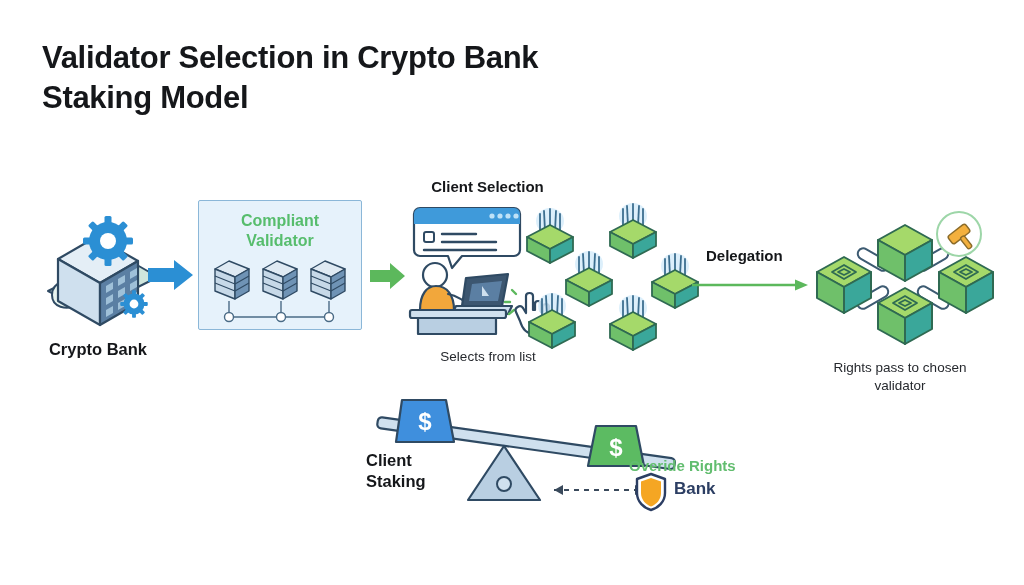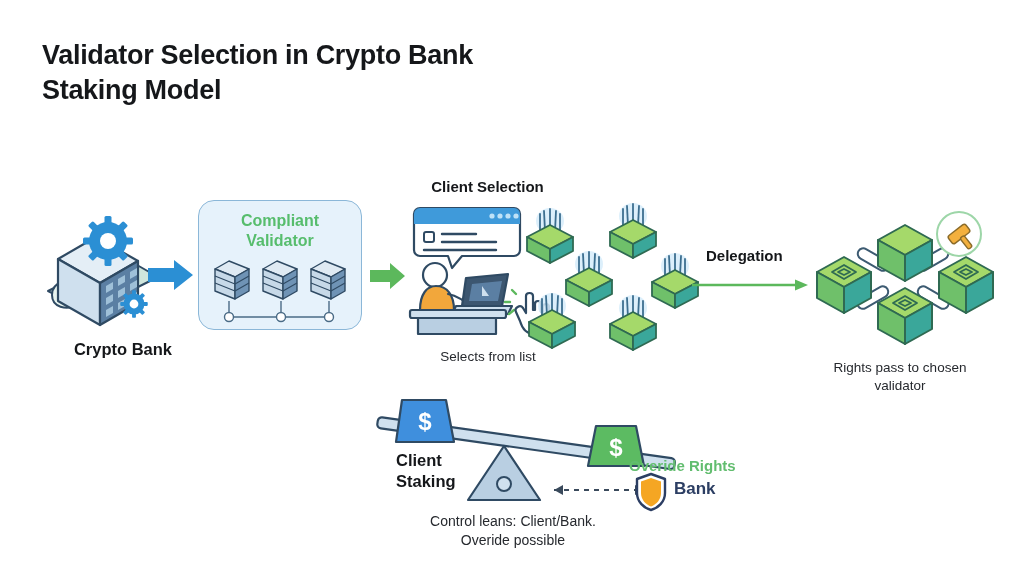--- a/index.html
+++ b/index.html
@@ -9,21 +9,21 @@
     font-family:"Liberation Sans", sans-serif;
     overflow:hidden;
     position:relative;
     color:#1b1b1b;
   }
   .stage{position:absolute;inset:0;}
 
   
   .title{
     position:absolute;left:42px;top:38px;width:640px;
-    font-size:27px;font-weight:bold;line-height:1.28;
+    font-size:31px;font-weight:bold;line-height:1.28;
     letter-spacing:-0.3px;color:#15171a;
   }
 
   
   .abs{position:absolute;}
 
   .caption{
     position:absolute;text-align:center;
     font-size:13.5px;color:#26292e;line-height:1.35;
   }
@@ -34,21 +34,21 @@
   .bigLabel{
     position:absolute;font-size:16.5px;font-weight:bold;color:#15171a;
     text-align:center;line-height:1.25;
   }
 
   
   .panel{
     position:absolute;
     background:#e6f2fb;
     border:1.6px solid #8bb7d8;
-    border-radius:16px;
+    border-radius:2px;
   }
   .panelTitle{
     position:absolute;width:100%;text-align:center;
     font-size:16px;font-weight:bold;color:#57bd6d;line-height:1.25;
   }
 
   
   .delegLabel{
     position:absolute;font-size:15px;font-weight:bold;color:#15171a;text-align:right;
   }
@@ -123,21 +123,21 @@
           <rect x="16" y="-3.5" width="9" height="7" rx="1.5"></rect>
           <rect x="-3.5" y="-25" width="7" height="9" rx="1.5" transform="rotate(45)"></rect>
           <rect x="-3.5" y="16" width="7" height="9" rx="1.5" transform="rotate(45)"></rect>
           <rect x="-25" y="-3.5" width="9" height="7" rx="1.5" transform="rotate(45)"></rect>
           <rect x="16" y="-3.5" width="9" height="7" rx="1.5" transform="rotate(45)"></rect>
         </g>
         <circle cx="0" cy="0" r="8" fill="#ffffff"></circle>
       </g>
     </svg>
   </div>
-  <div class="bigLabel" style="left:24px;top:339px;width:148px;text-align:right;">Crypto Bank</div>
+  <div class="bigLabel" style="left:24px;top:339px;width:148px;">Crypto Bank</div>
 
   <div class="abs" style="left:148px;top:258px;">
     <svg width="46" height="34" viewBox="0 0 46 34">
       <path d="M0 10 L26 10 L26 2 L45 17 L26 32 L26 24 L0 24 Z" fill="#2b8fd4"></path>
     </svg>
   </div>
 
   <div class="panel" style="left:198px;top:200px;width:162px;height:128px;">
     <div class="panelTitle" style="top:10px;">
       <span>Compliant</span><br>
@@ -416,33 +416,29 @@
       </g>
 
       <g stroke="#3a4a5c">
         <path d="M186 94 H274" stroke-width="2.2" stroke-dasharray="5 5"></path>
         <path d="M186 94 l9 -5 v10 z" fill="#3a4a5c" stroke="none"></path>
         <path d="M276 94 l-9 -5 v10 z" fill="#3a4a5c" stroke="none"></path>
       </g>
     </svg>
   </div>
 
-  <div class="bigLabel" style="left:366px;top:450px;width:90px;text-align:left;margin-left:30px;">
+  <div class="bigLabel" style="left:366px;top:450px;width:90px;text-align:left;">
     <span>Client</span><br>
     <span>Staking</span>
   </div>
 
   <div class="overrideLabel" style="left:629px;top:457px;">Overide Rights</div>
 
   <div class="abs" style="left:634px;top:472px;">
     <svg width="34" height="40" viewBox="0 0 34 40">
       <path d="M17 2 L31 7 V21 C31 30 24 36 17 38 C10 36 3 30 3 21 V7 Z" fill="#ffffff" stroke="#2c3e63" stroke-width="2.4" stroke-linejoin="round"></path>
       <path d="M17 6 L27 9.5 V21 C27 28 22 32.5 17 34.5 C12 32.5 7 28 7 21 V9.5 Z" fill="#f5a623"></path>
     </svg>
   </div>
   <div class="bankLabel" style="left:674px;top:479px;">Bank</div>
 
-  <div class="caption" style="left:368px;top:512px;width:290px;font-size:14px;">
-    <span>Control leans: Client/Bank.</span><br>
-    <span>Overide possible</span>
-  </div>
 
 </div>
 
 </body></html>

